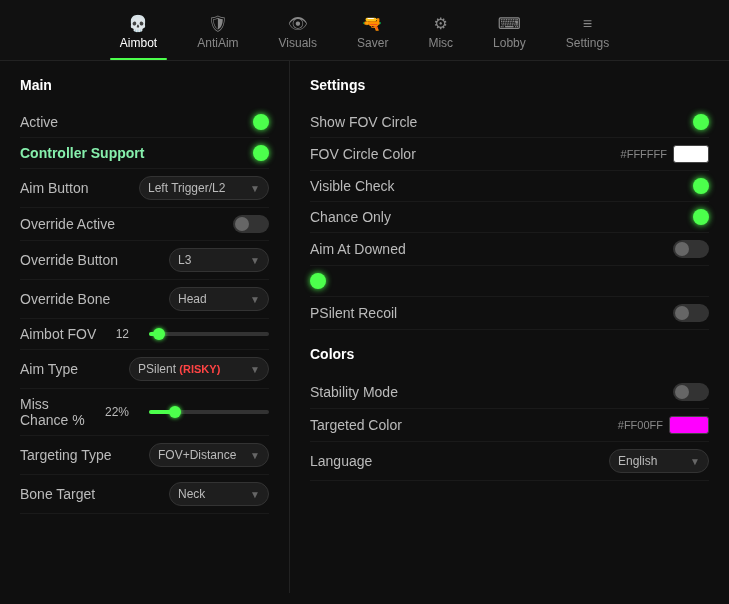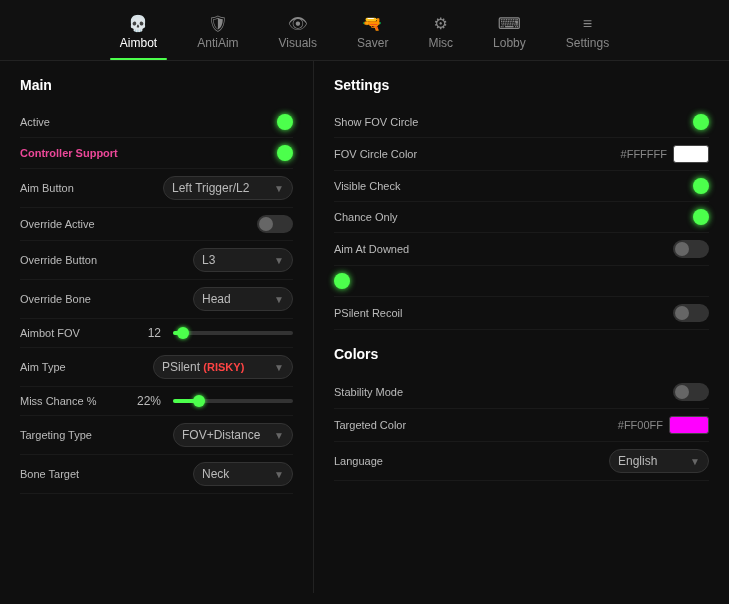--- a/index.html
+++ b/index.html
@@ -53,21 +53,21 @@
     }
 
     
     .content {
       display: flex;
       height: calc(604px - 72px);
     }
 
     
     .left-panel {
-      width: 314px;
+      width: 290px;
       padding: 16px 20px;
       border-right: 1px solid #222;
       overflow-y: auto;
     }
     .left-panel::-webkit-scrollbar { width: 4px; }
     .left-panel::-webkit-scrollbar-track { background: #111; }
     .left-panel::-webkit-scrollbar-thumb { background: #333; }
 
     .section-title {
       color: #fff;
@@ -78,24 +78,24 @@
 
     .setting-row {
       display: flex;
       align-items: center;
       justify-content: space-between;
       padding: 7px 0;
       border-bottom: 1px solid #1a1a1a;
     }
     .setting-label {
       color: #bbb;
-      font-size: 11px;
+      font-size: 14px;
     }
     .setting-label.bold {
-      color: #ec4899;
+      color: #86efac;
       font-weight: 600;
     }
 
     
     .toggle {
       width: 36px;
       height: 18px;
       border-radius: 9px;
       position: relative;
       cursor: pointer;
@@ -136,21 +136,21 @@
       justify-content: space-between;
       color: #bbb;
       font-size: 12px;
     }
     .dropdown .arrow { font-size: 10px; color: #666; margin-left: 8px; }
 
     
     .slider-container {
       display: flex;
       align-items: center;
-      gap: 12px;
+      gap: 20px;
     }
     .slider-val {
       color: #bbb;
       font-size: 12px;
       min-width: 30px;
       text-align: right;
     }
     .slider-track {
       width: 120px;
       height: 4px;

